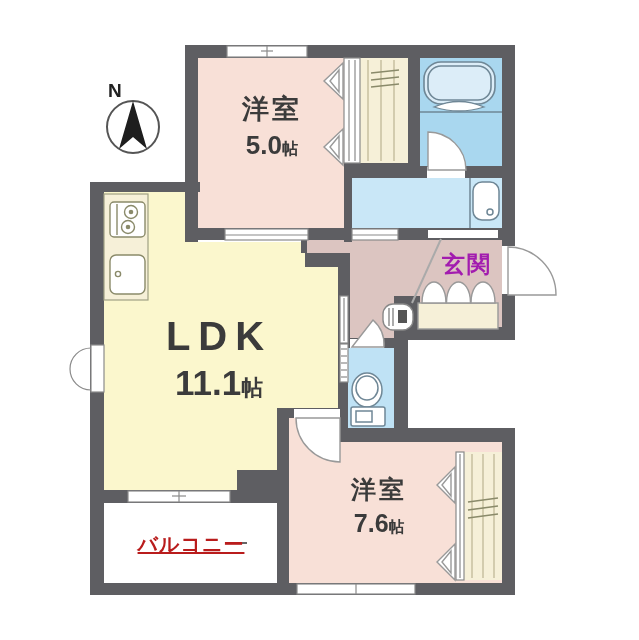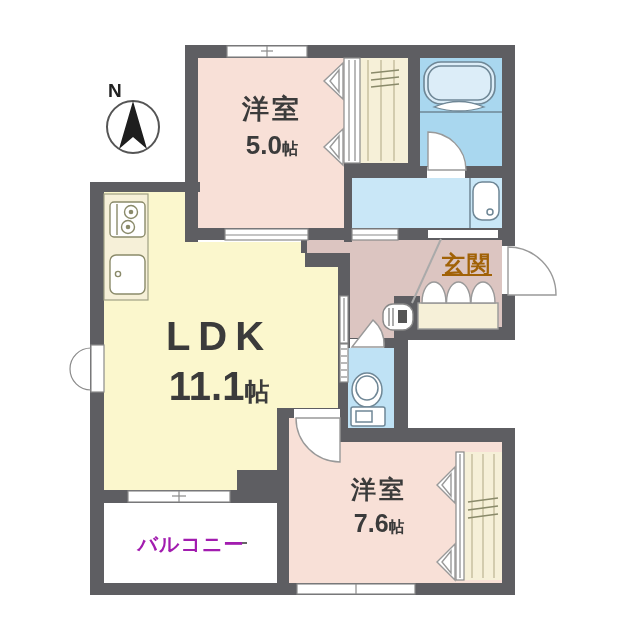--- a/index.html
+++ b/index.html
@@ -7,25 +7,25 @@
           font-family:"Liberation Sans","DejaVu Sans",sans-serif;border-radius:14px;}
   #plan-svg{position:absolute;left:0;top:0;}
   .room-label{position:absolute;display:flex;flex-direction:column;align-items:center;
               color:#3b3b3b;font-weight:700;pointer-events:none;}
   .rname{line-height:1.1;}
   .rsize{line-height:1.1;margin-top:6px;}
   .rsize .unit{font-size:0.62em;font-weight:700;}
   .lbl-b50 .rname{font-size:27px;letter-spacing:3px;}
   .lbl-b50 .rsize{font-size:26px;}
   .lbl-ldk .rname{font-size:40px;letter-spacing:8px;}
-  .lbl-ldk .rsize{font-size:40px;}
+  .lbl-ldk .rsize{font-size:35px;}
   .lbl-b51 .rname{font-size:25px;letter-spacing:3px;}
   .lbl-b51 .rsize{font-size:25px;}
-  .lbl-genkan{font-size:23px;letter-spacing:2px;color:#a16207;font-weight:700;position:absolute;text-decoration:underline;}
-  .lbl-balcony{font-size:20px;letter-spacing:1px;color:#a21caf;font-weight:700;position:absolute;}
+  .lbl-genkan{font-size:23px;letter-spacing:2px;color:#a21caf;font-weight:700;position:absolute;}
+  .lbl-balcony{font-size:20px;letter-spacing:1px;color:#b91c1c;font-weight:700;position:absolute;text-decoration:underline;}
   .lbl-north{font-size:19px;color:#222;font-weight:700;position:absolute;}
 </style>
 </head>
 <body>
 
 <div id="canvas">
 
 <svg id="plan-svg" width="639" height="640" viewBox="0 0 639 640">
 
   <g>

